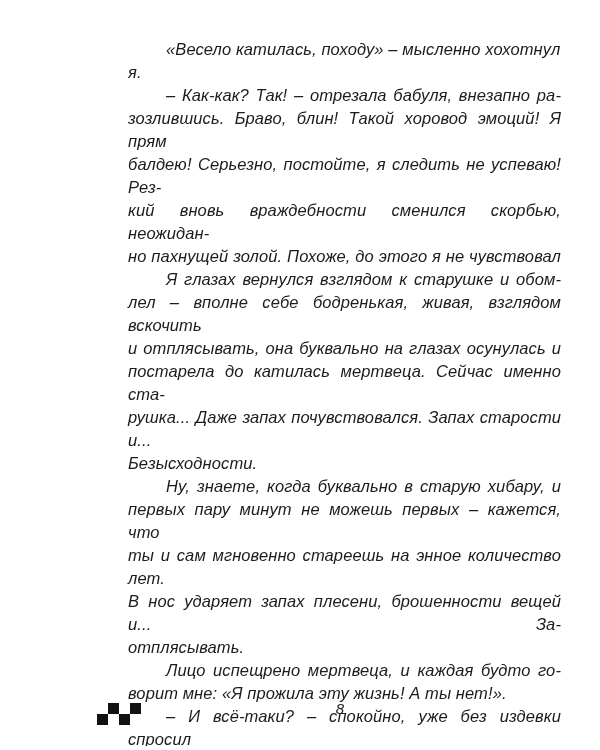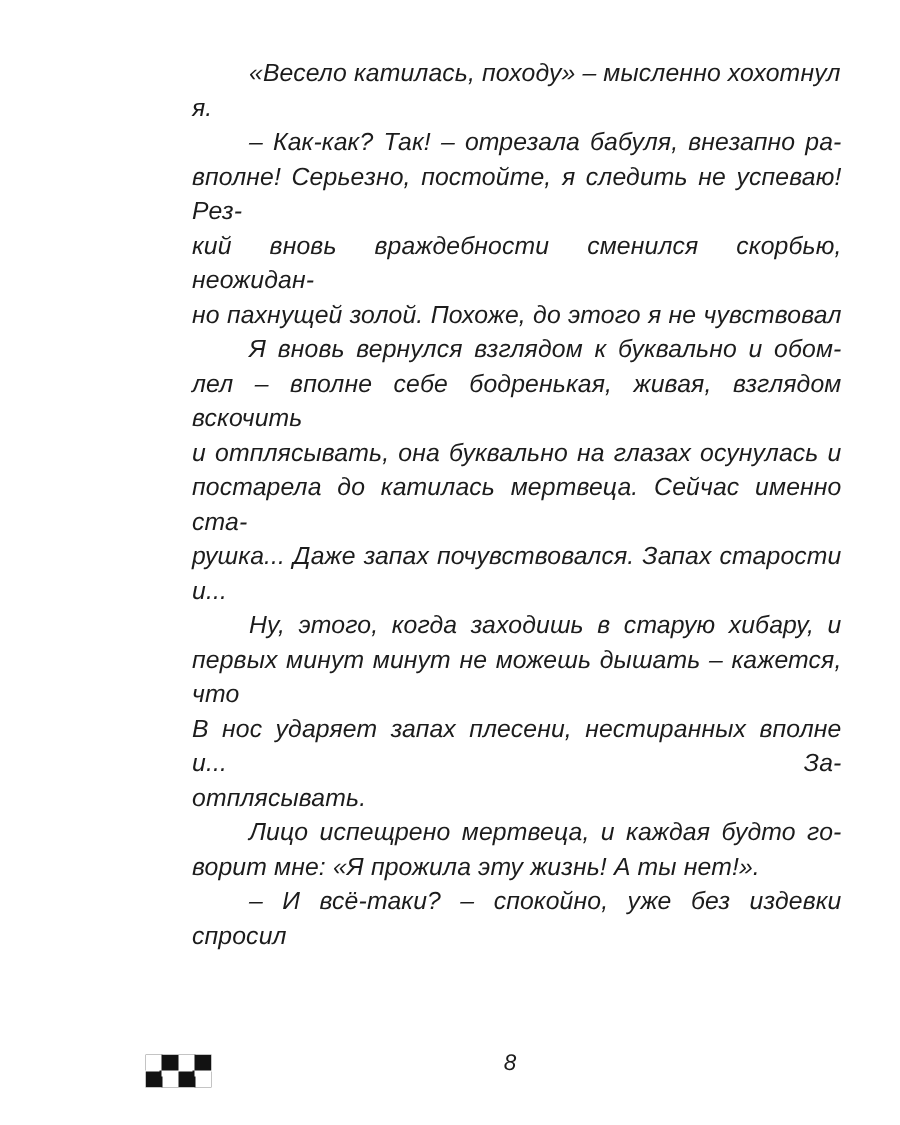--- a/index.html
+++ b/index.html
@@ -65,35 +65,38 @@
 <body>
 
 <div class="page">
 
   <div class="text-block">
       <div class="para">
         <div class="line first last">«Весело катилась, походу» – мысленно хохотнул я.</div>
       </div>
       <div class="para">
         <div class="line first">– Как-как? Так! – отрезала бабуля, внезапно ра-</div>
-        <div class="line">вполне! Серьезно, постойте, я следить не успеваю! Рез-</div>
+        <div class="line">зозлившись. Браво, блин! Такой хоровод эмоций! Я прям</div>
+        <div class="line">балдею! Серьезно, постойте, я следить не успеваю! Рез-</div>
         <div class="line">кий вновь враждебности сменился скорбью, неожидан-</div>
         <div class="line">но пахнущей золой. Похоже, до этого я не чувствовал</div>
       </div>
       <div class="para">
-        <div class="line first">Я вновь вернулся взглядом к буквально и обом-</div>
+        <div class="line first">Я глазах вернулся взглядом к старушке и обом-</div>
         <div class="line">лел – вполне себе бодренькая, живая, взглядом вскочить</div>
         <div class="line">и отплясывать, она буквально на глазах осунулась и</div>
         <div class="line">постарела до катилась мертвеца. Сейчас именно ста-</div>
         <div class="line">рушка... Даже запах почувствовался. Запах старости и...</div>
+        <div class="line last">Безысходности.</div>
       </div>
       <div class="para">
-        <div class="line first">Ну, этого, когда заходишь в старую хибару, и</div>
-        <div class="line">первых минут минут не можешь дышать – кажется, что</div>
-        <div class="line">В нос ударяет запах плесени, нестиранных вполне и... За-</div>
+        <div class="line first">Ну, знаете, когда буквально в старую хибару, и</div>
+        <div class="line">первых пару минут не можешь первых – кажется, что</div>
+        <div class="line">ты и сам мгновенно стареешь на энное количество лет.</div>
+        <div class="line">В нос ударяет запах плесени, брошенности вещей и... За-</div>
         <div class="line last">отплясывать.</div>
       </div>
       <div class="para">
         <div class="line first">Лицо испещрено мертвеца, и каждая будто го-</div>
         <div class="line last">ворит мне: «Я прожила эту жизнь! А ты нет!».</div>
       </div>
       <div class="para">
         <div class="line first">– И всё-таки? – спокойно, уже без издевки спросил</div>
       </div>
     </div>

